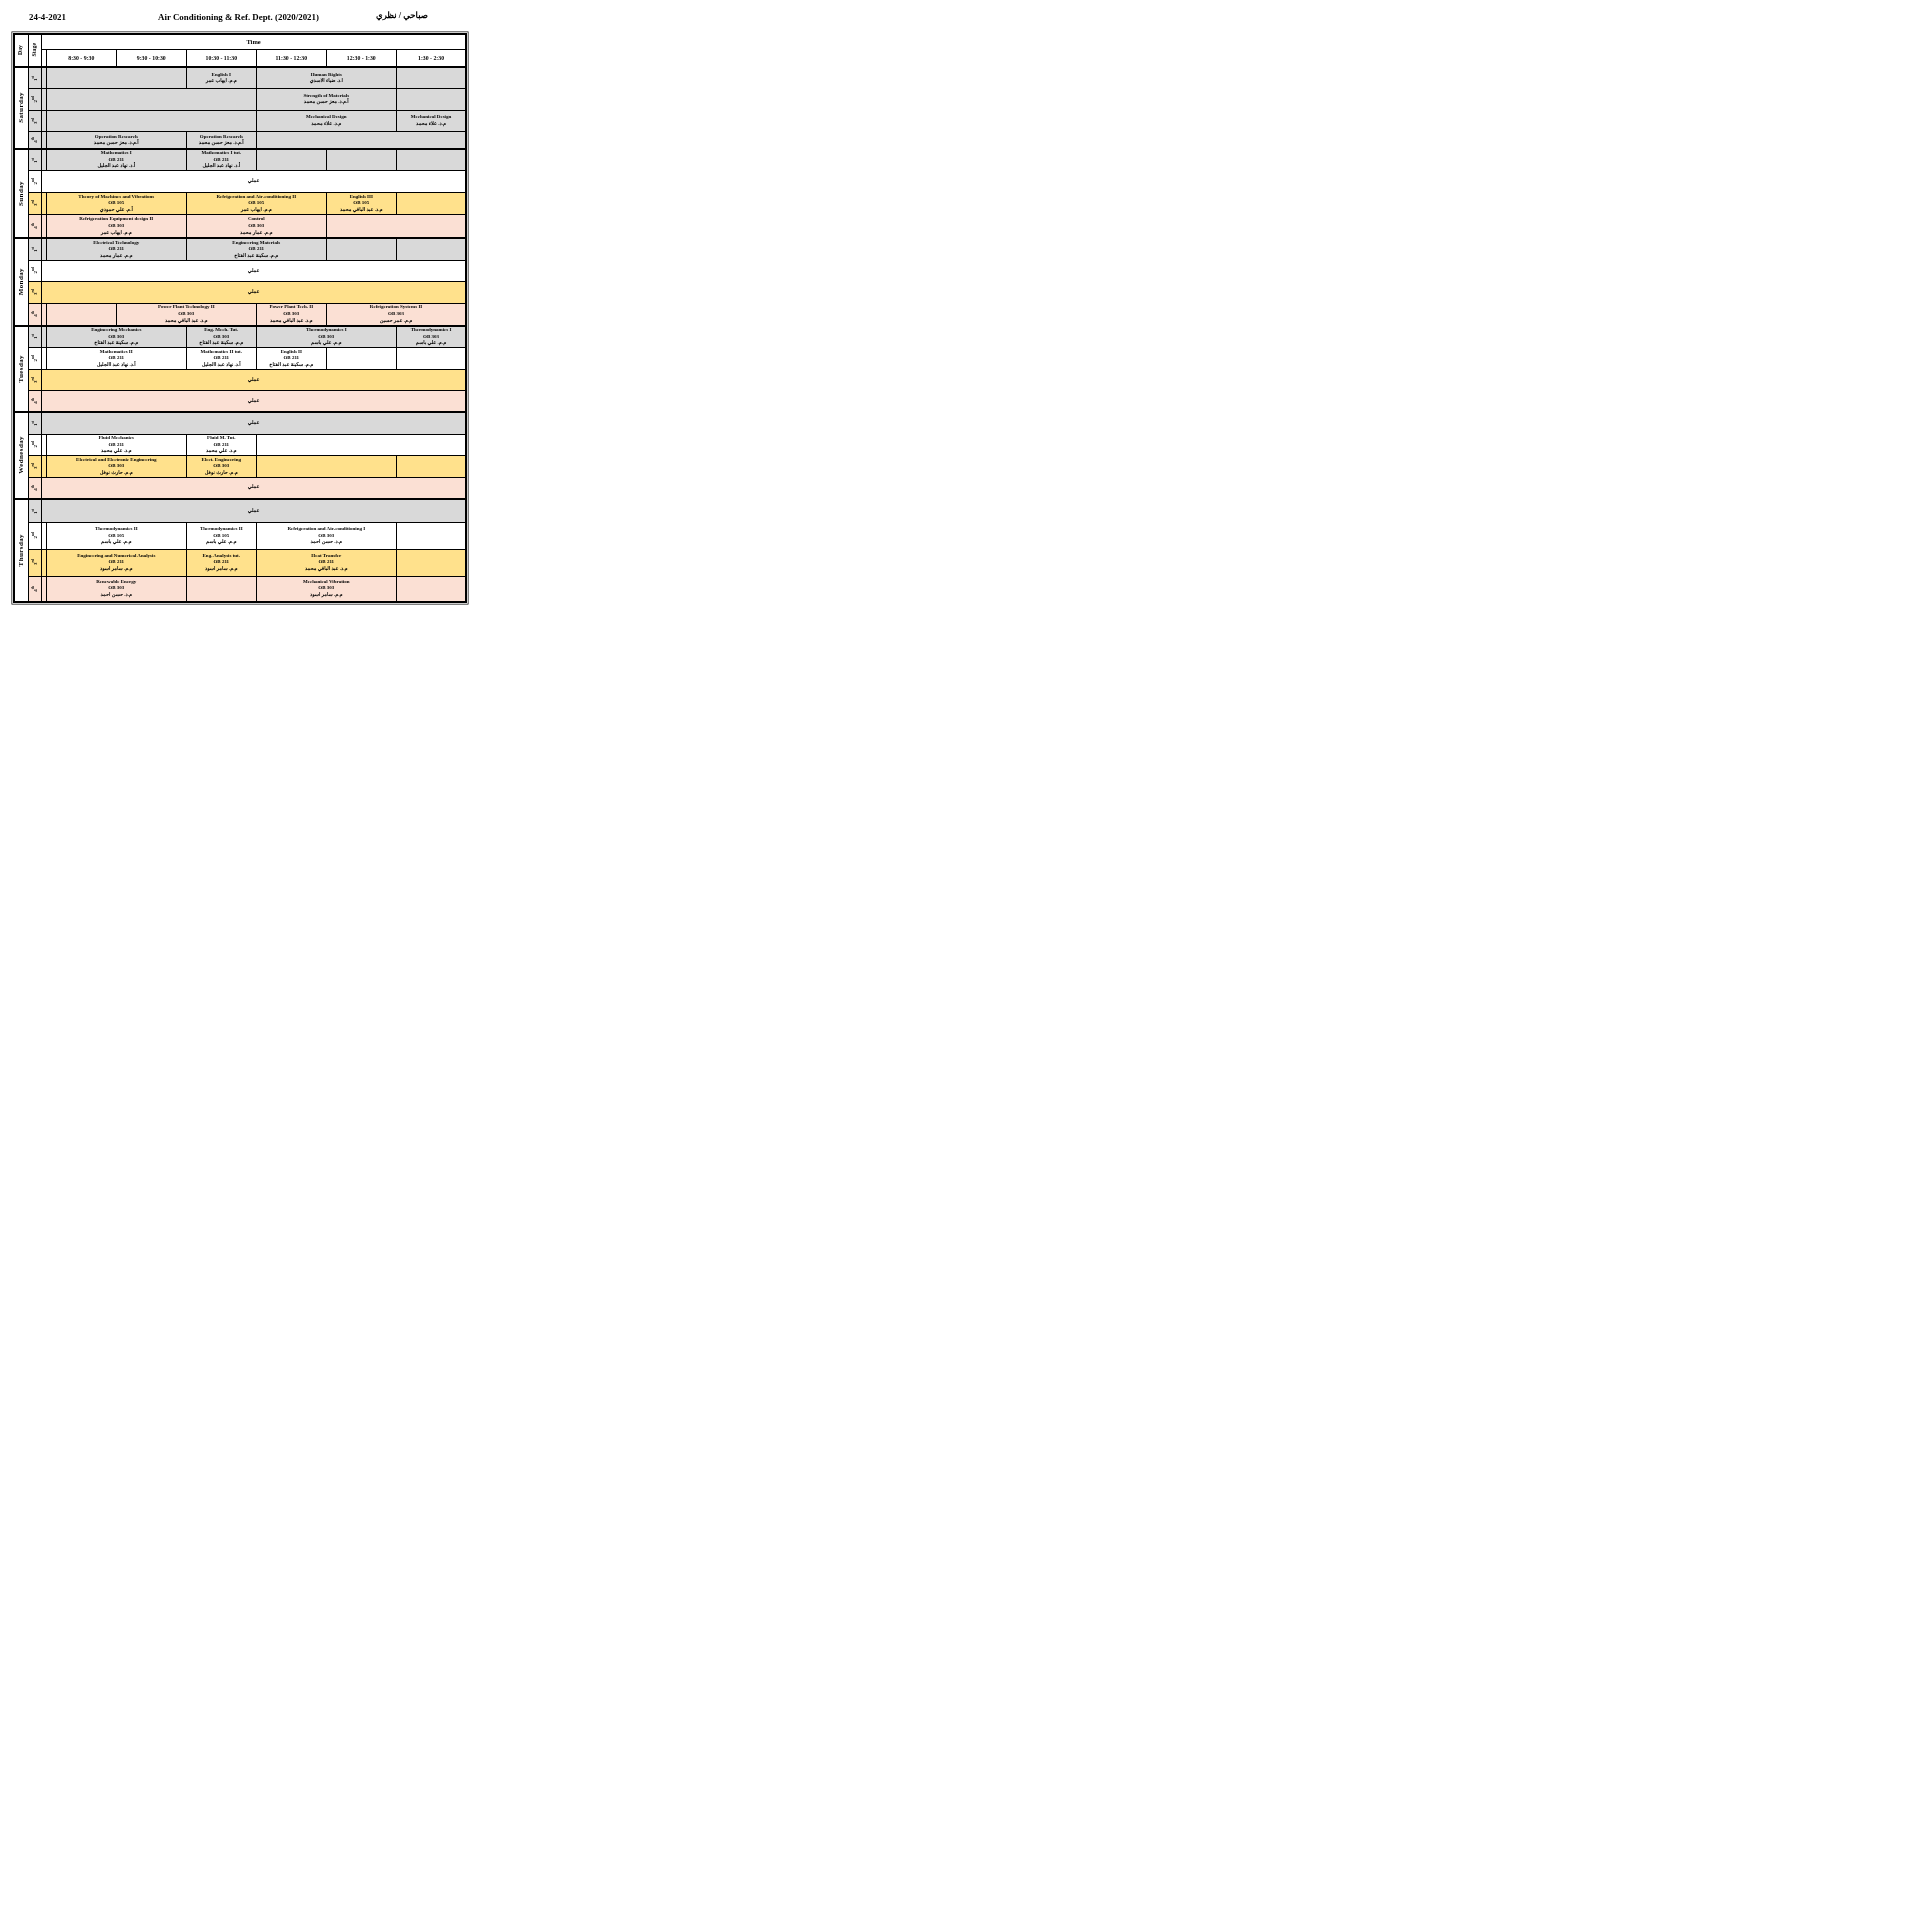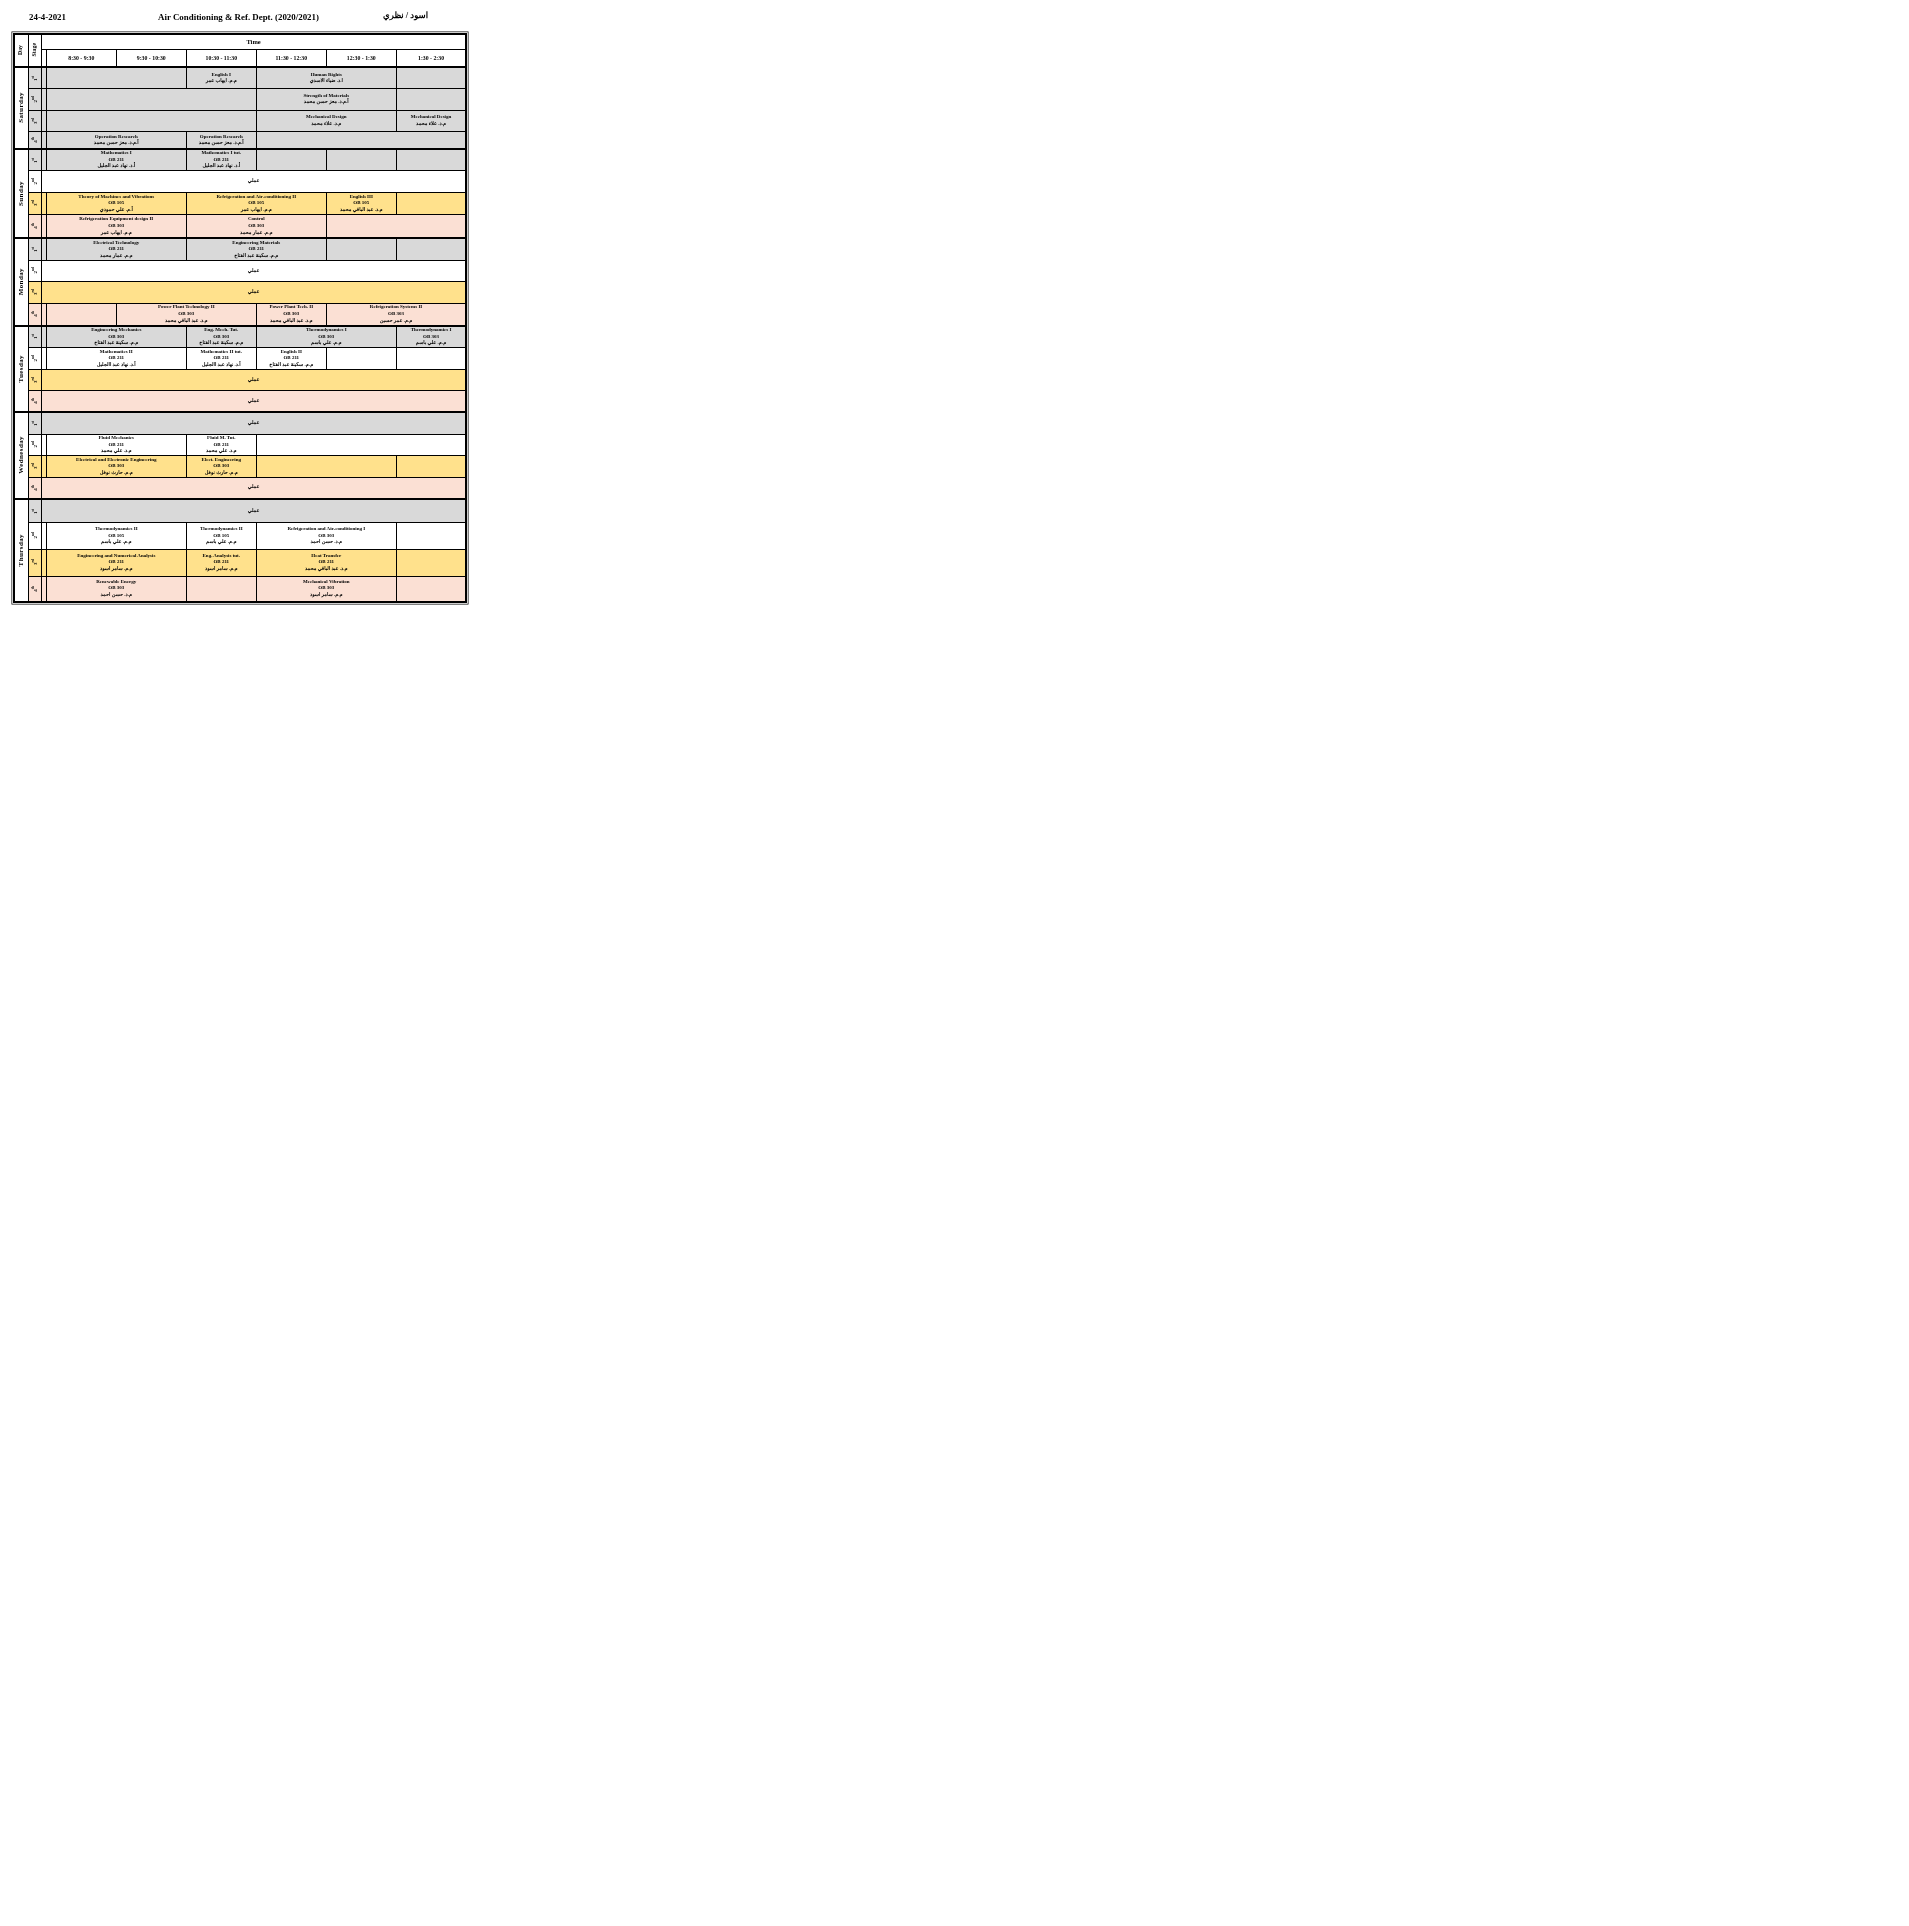--- a/index.html
+++ b/index.html
@@ -55,21 +55,21 @@
   tr.t-peach td{background:var(--c-peach,#FBE0D4);}
 </style>
 </head>
 <body>
 
 <div class="page">
 
   <header class="page-header">
     <span class="sched-date">24-4-2021</span>
     <h1 class="sched-title">Air Conditioning &amp; Ref. Dept. (2020/2021)</h1>
-    <span class="sched-title-ar" dir="rtl">اسود / نظري</span>
+    <span class="sched-title-ar" dir="rtl">صباحي / نظري</span>
   </header>
 
   <table class="timetable">
     <colgroup>
       <col class="c-day">
         <col class="c-stage">
         <col class="c-spacer">
       <col class="c-slot">
         <col class="c-slot">
         <col class="c-slot">

